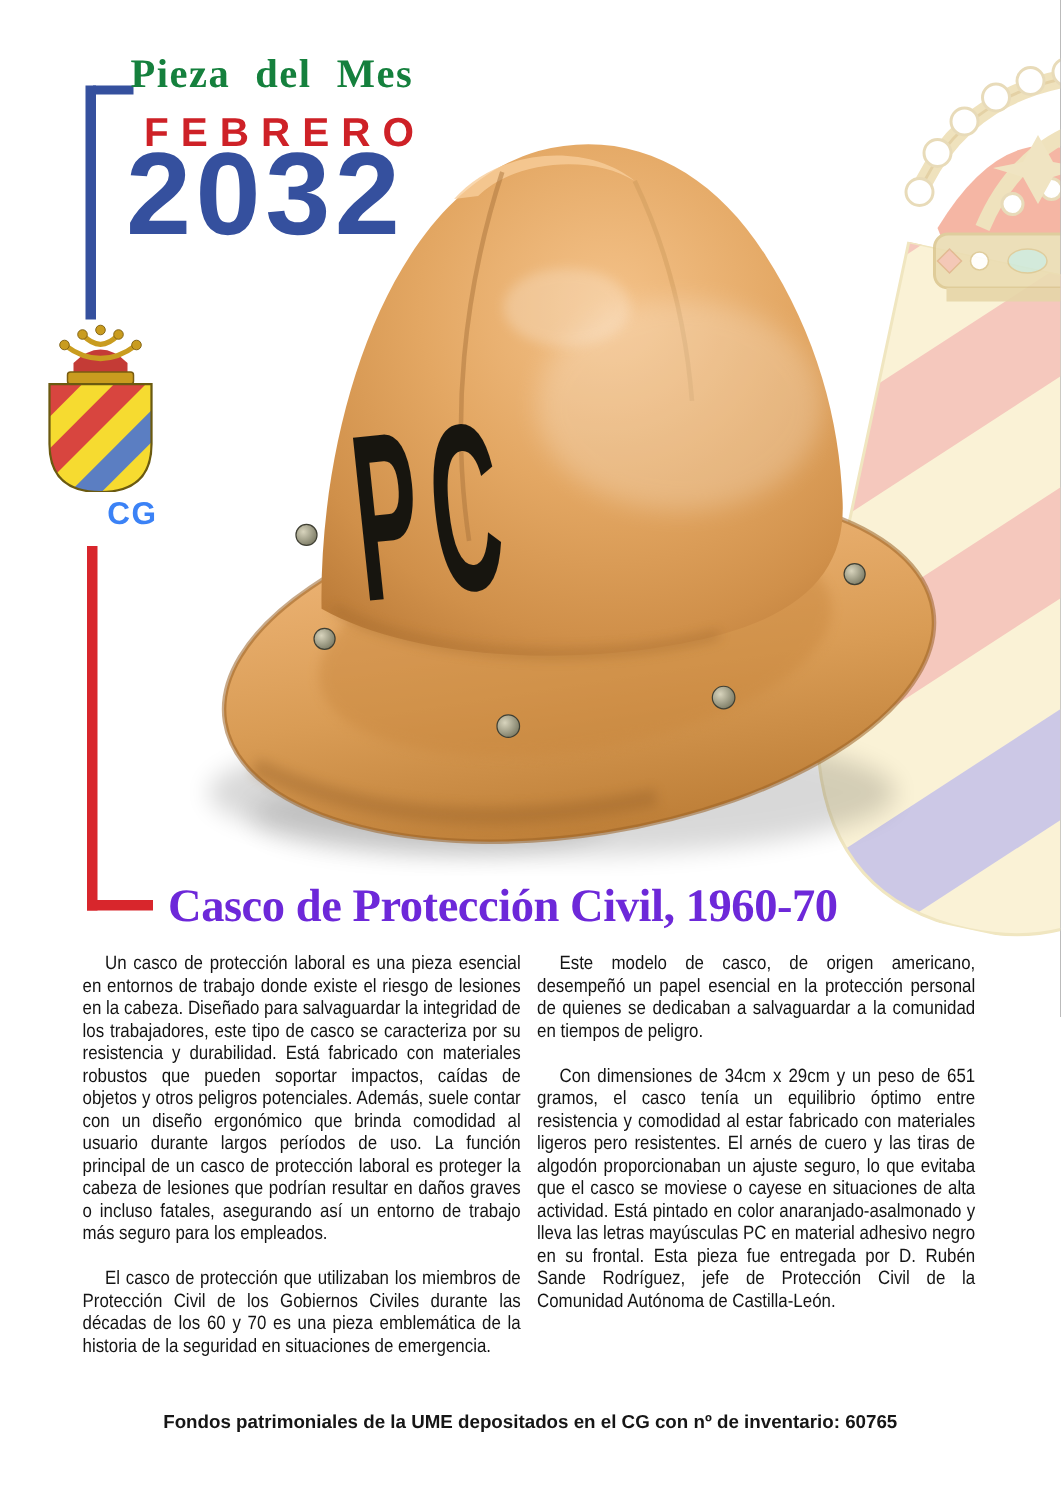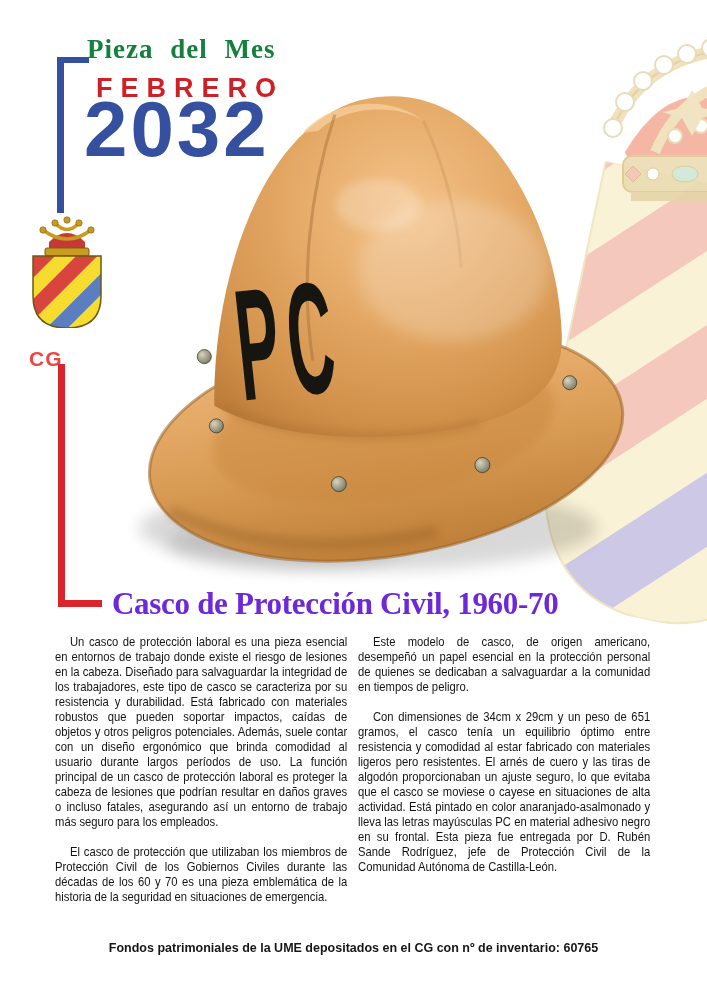--- a/index.html
+++ b/index.html
@@ -9,22 +9,22 @@
   .bracket-h{position:absolute;left:62px;top:57px;width:27px;height:6px;background:#35509E;z-index:3;}
   .bracket-v{position:absolute;left:57px;top:57px;width:7px;height:156px;background:#35509E;z-index:3;}
   .kicker{position:absolute;left:87px;top:34px;font-family:"Liberation Serif",serif;font-weight:700;
           font-size:27px;color:#15803d;letter-spacing:1px;word-spacing:9px;z-index:3;}
   .month{position:absolute;left:96px;top:73px;font-weight:700;font-size:27px;color:#CE2127;
          letter-spacing:8px;z-index:3;}
   .year{position:absolute;left:84px;top:90px;font-weight:700;font-size:78px;color:#35509E;
         letter-spacing:3px;line-height:1;z-index:3;}
   
   .coa{position:absolute;left:29px;top:216px;width:76px;height:112px;z-index:3;}
-  .cg-label{position:absolute;left:29px;top:331px;width:76px;text-align:left;color:#ef4444;
-            font-weight:700;font-size:21px;letter-spacing:1px;z-index:3;margin-top:16px;}
+  .cg-label{position:absolute;left:29px;top:331px;width:76px;text-align:right;color:#3b82f6;
+            font-weight:700;font-size:21px;letter-spacing:1px;z-index:3;}
   .redline-v{position:absolute;left:58px;top:364px;width:7px;height:243px;background:#D8262C;z-index:3;}
   .redline-h{position:absolute;left:58px;top:600px;width:44px;height:7px;background:#D8262C;z-index:3;}
   
   .bg-crown{position:absolute;left:597px;top:30px;width:175px;height:190px;z-index:0;}
   .bg-shield{position:absolute;left:600px;top:160px;width:280px;height:440px;
              transform:rotate(12deg);transform-origin:0 0;z-index:0;}
   
   .helmet{position:absolute;left:122px;top:72px;width:512px;height:512px;z-index:1;}
   
   .page-title{position:absolute;left:112px;top:586px;font-family:Liberation Serif, serif;

